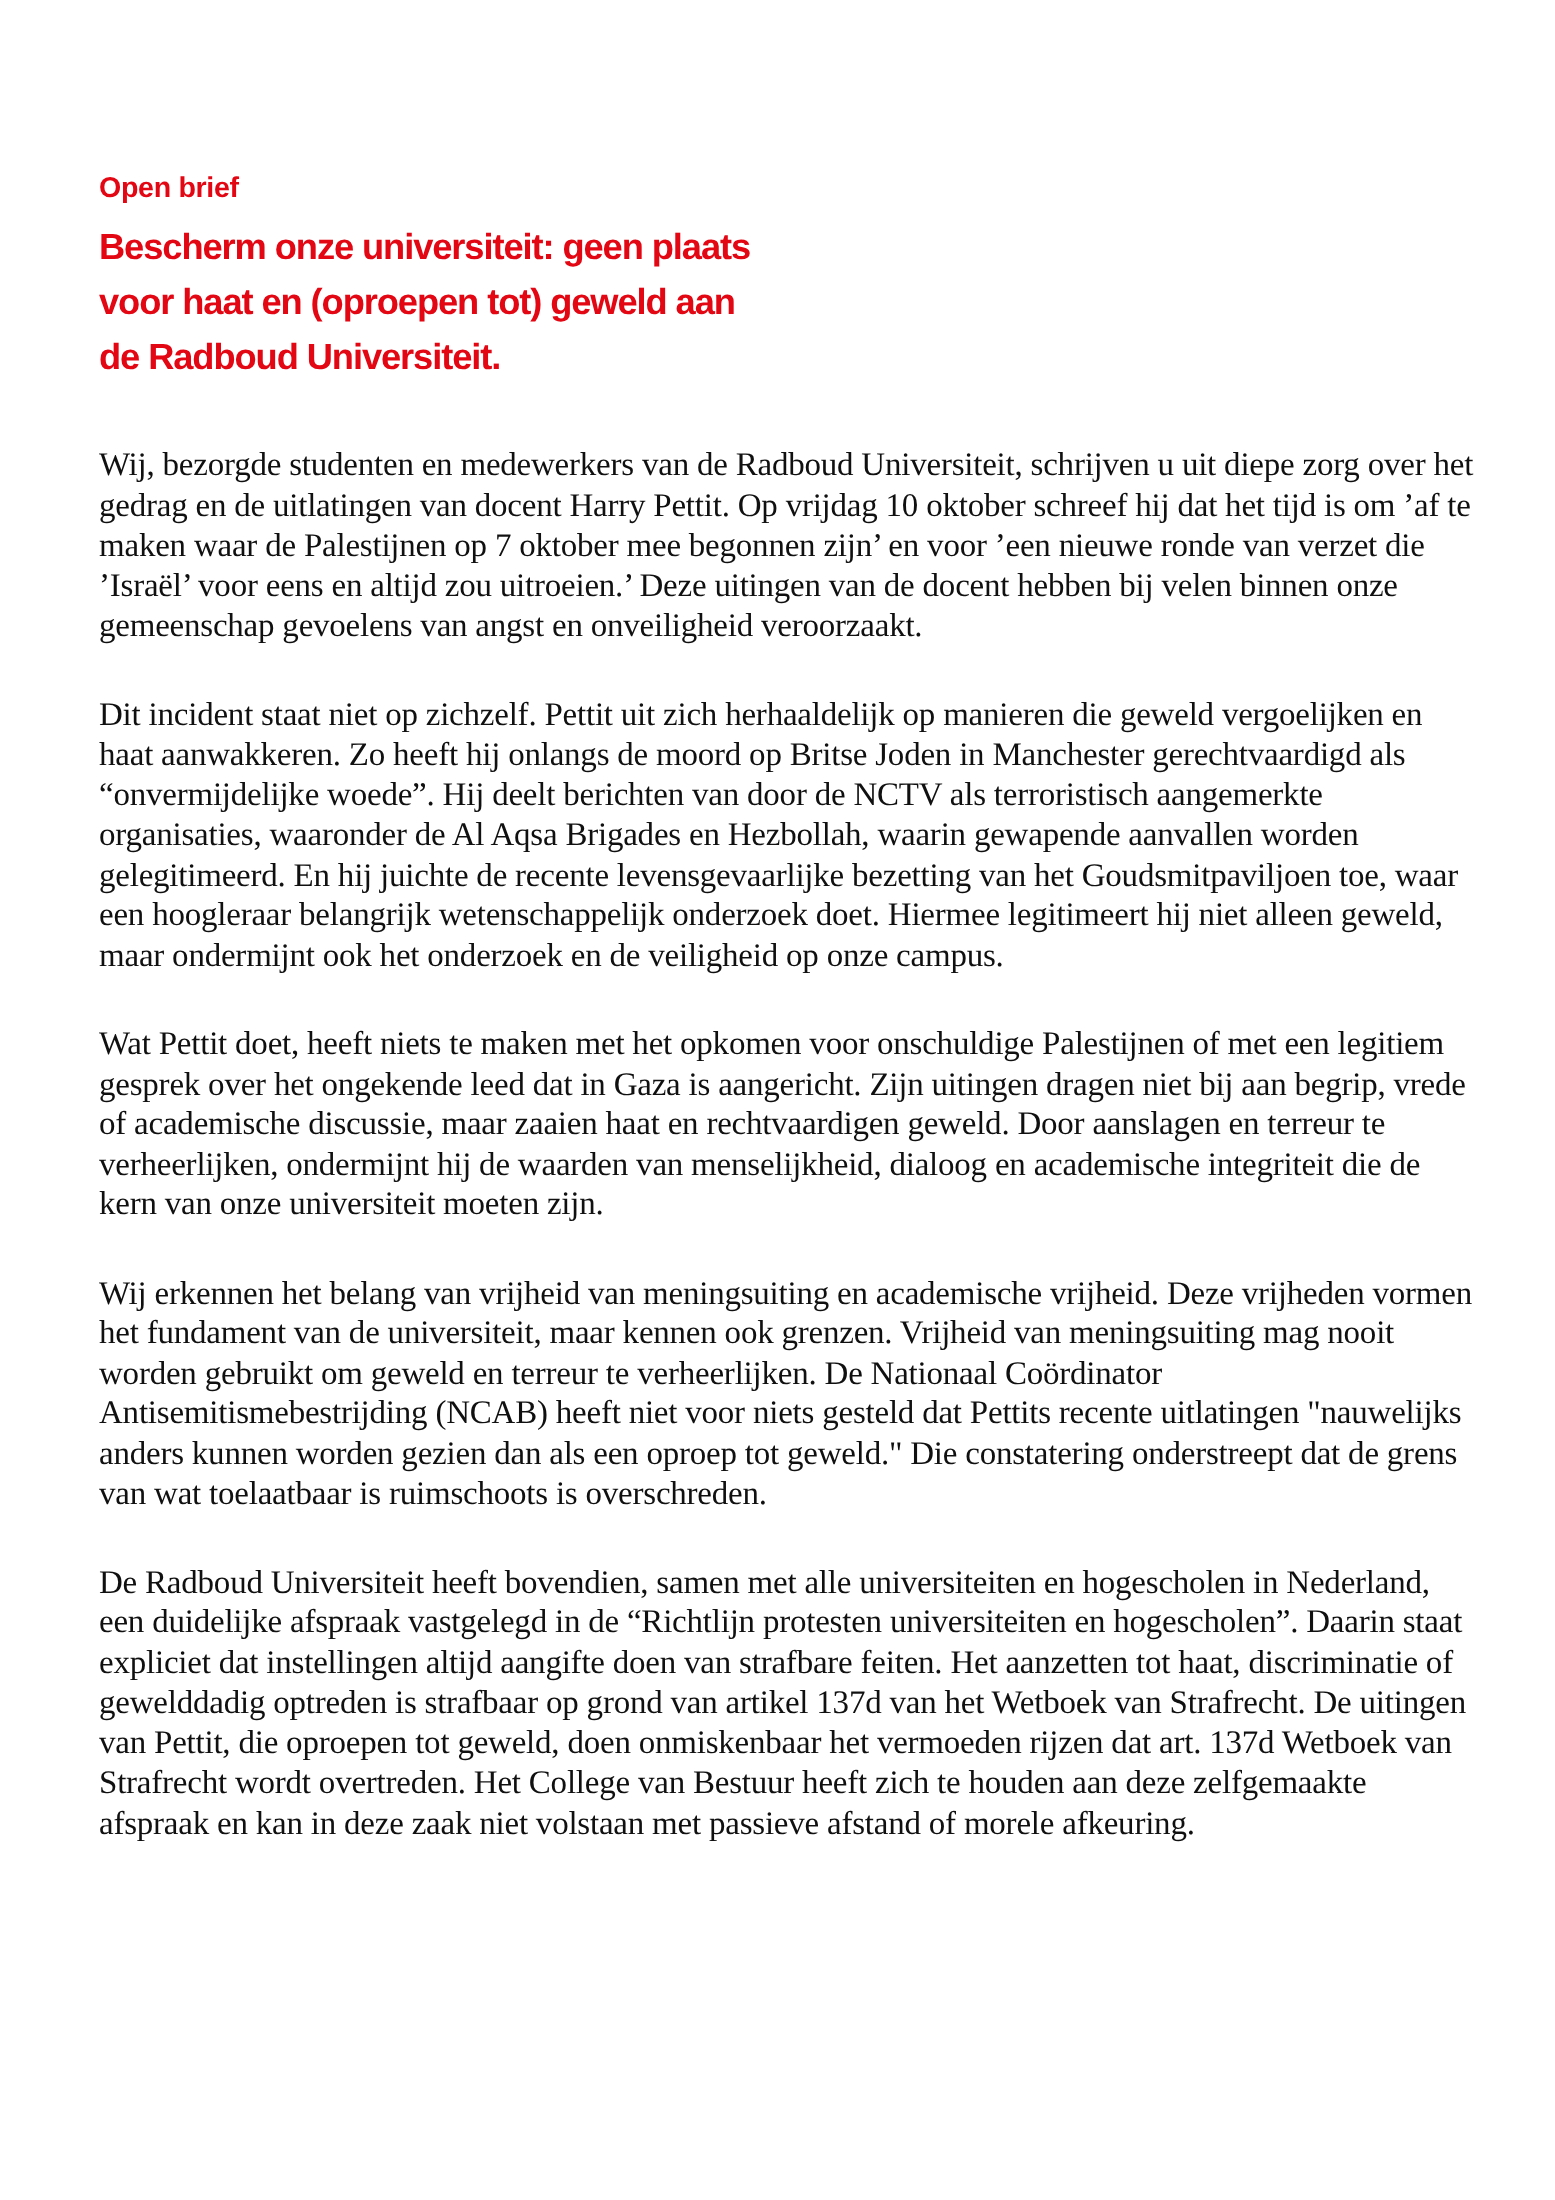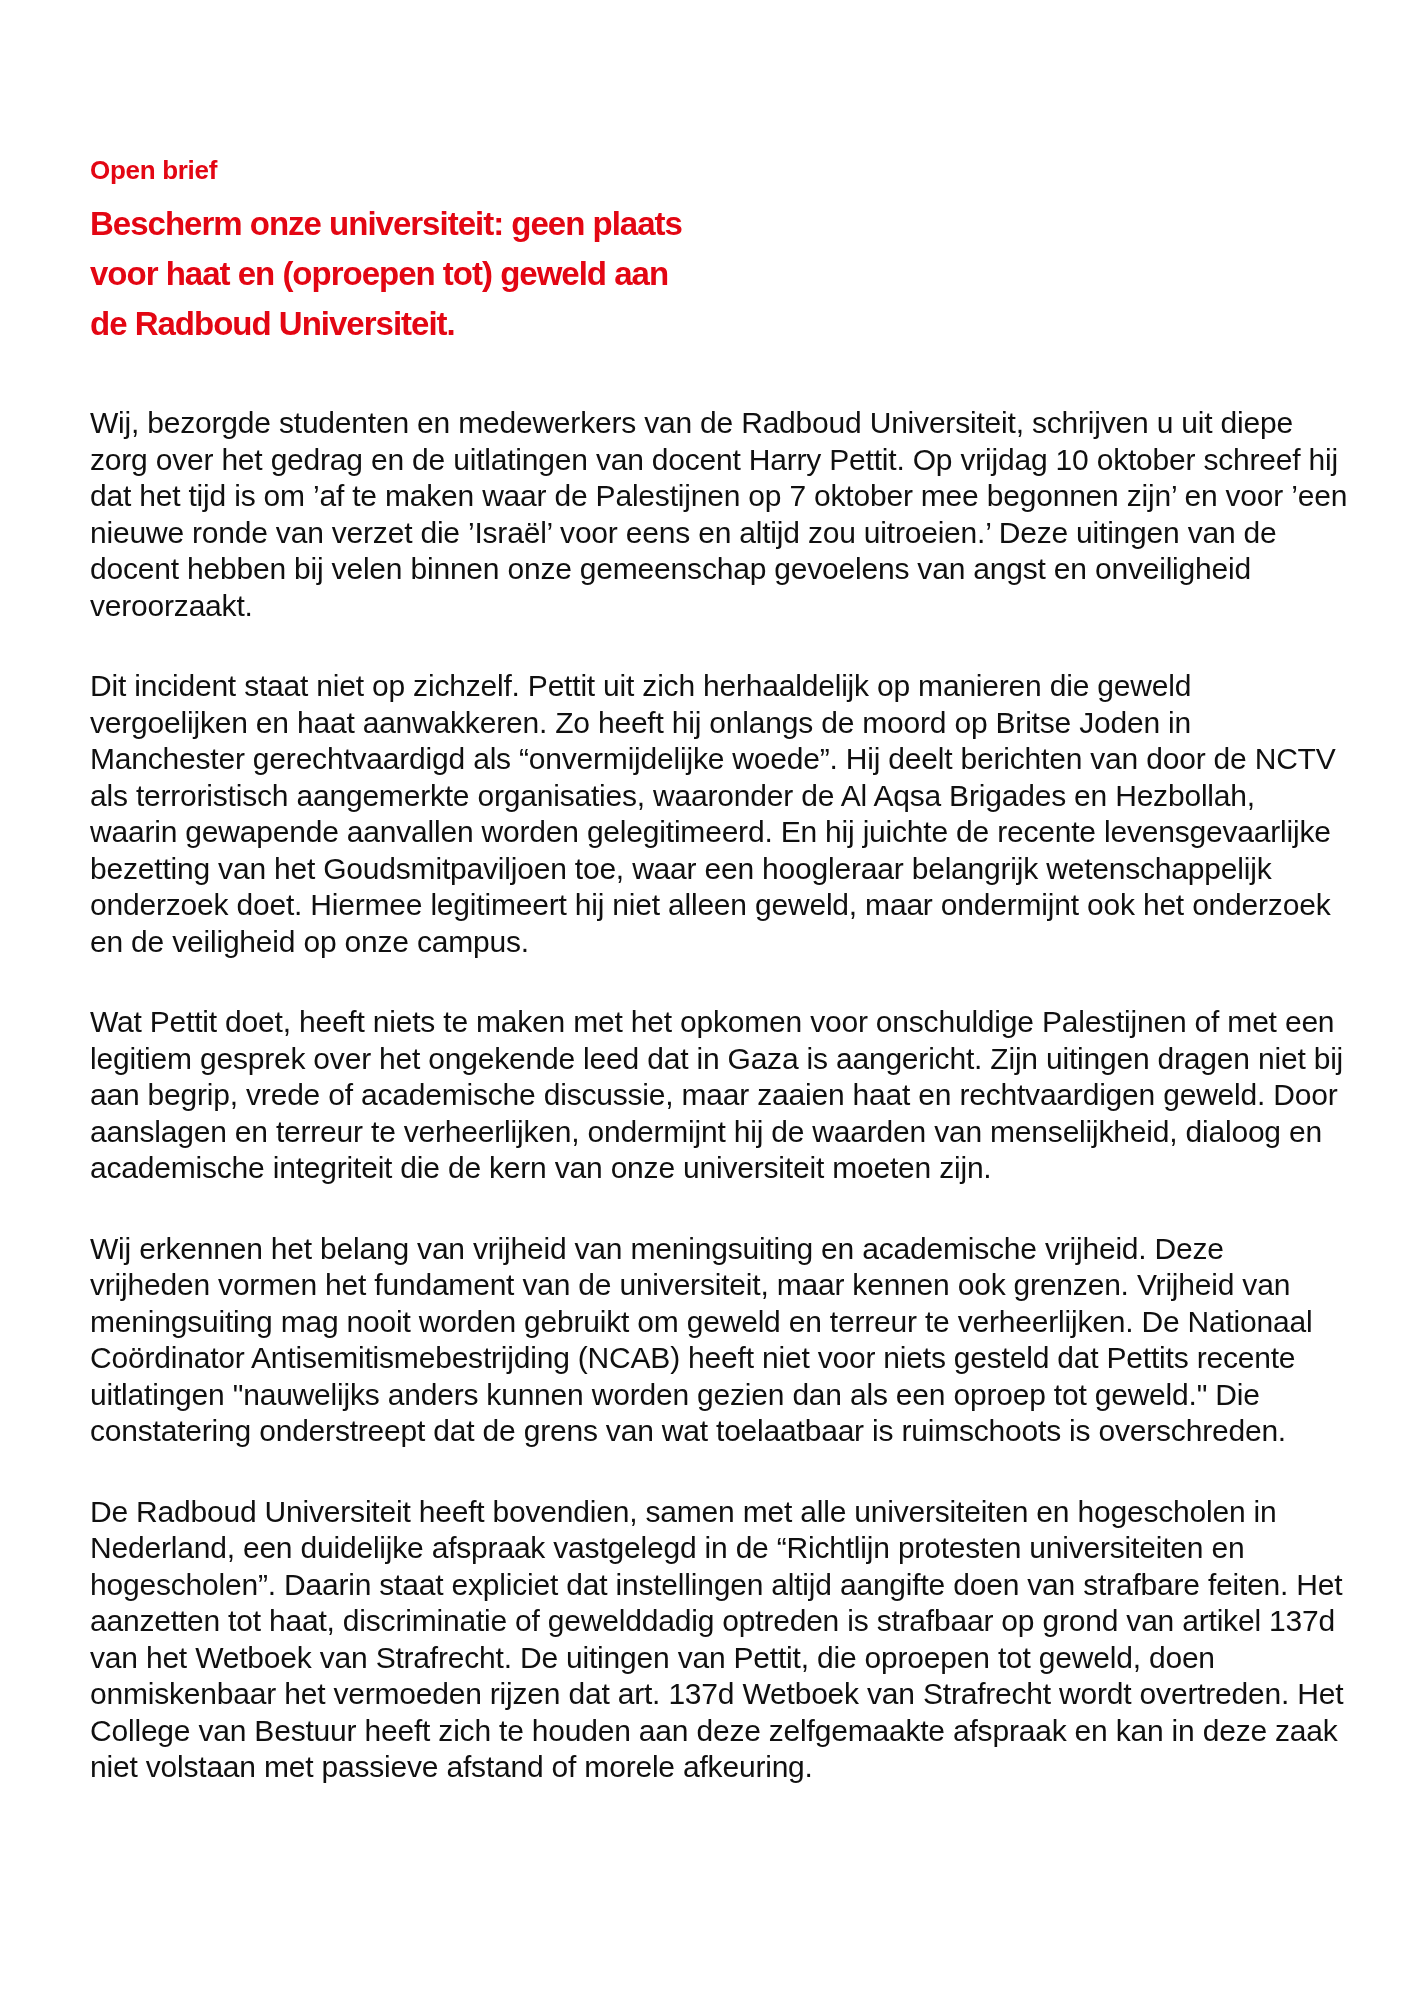--- a/index.html
+++ b/index.html
@@ -43,20 +43,21 @@
   .doc-body {
     margin-top: 56px;
     max-width: 1258px;
     color: var(--ink, #101010);
   }
   .para {
     margin: 44px 0 0 0;
     font-size: 30px;
     line-height: 36.5px;
     letter-spacing: -0.2px;
+    font-family: Liberation Serif, serif;
   }
   .para:first-child {
     margin-top: 0;
   }
 </style>
 </head>
 <body>
 
 <div class="page">
   <header class="doc-header">

